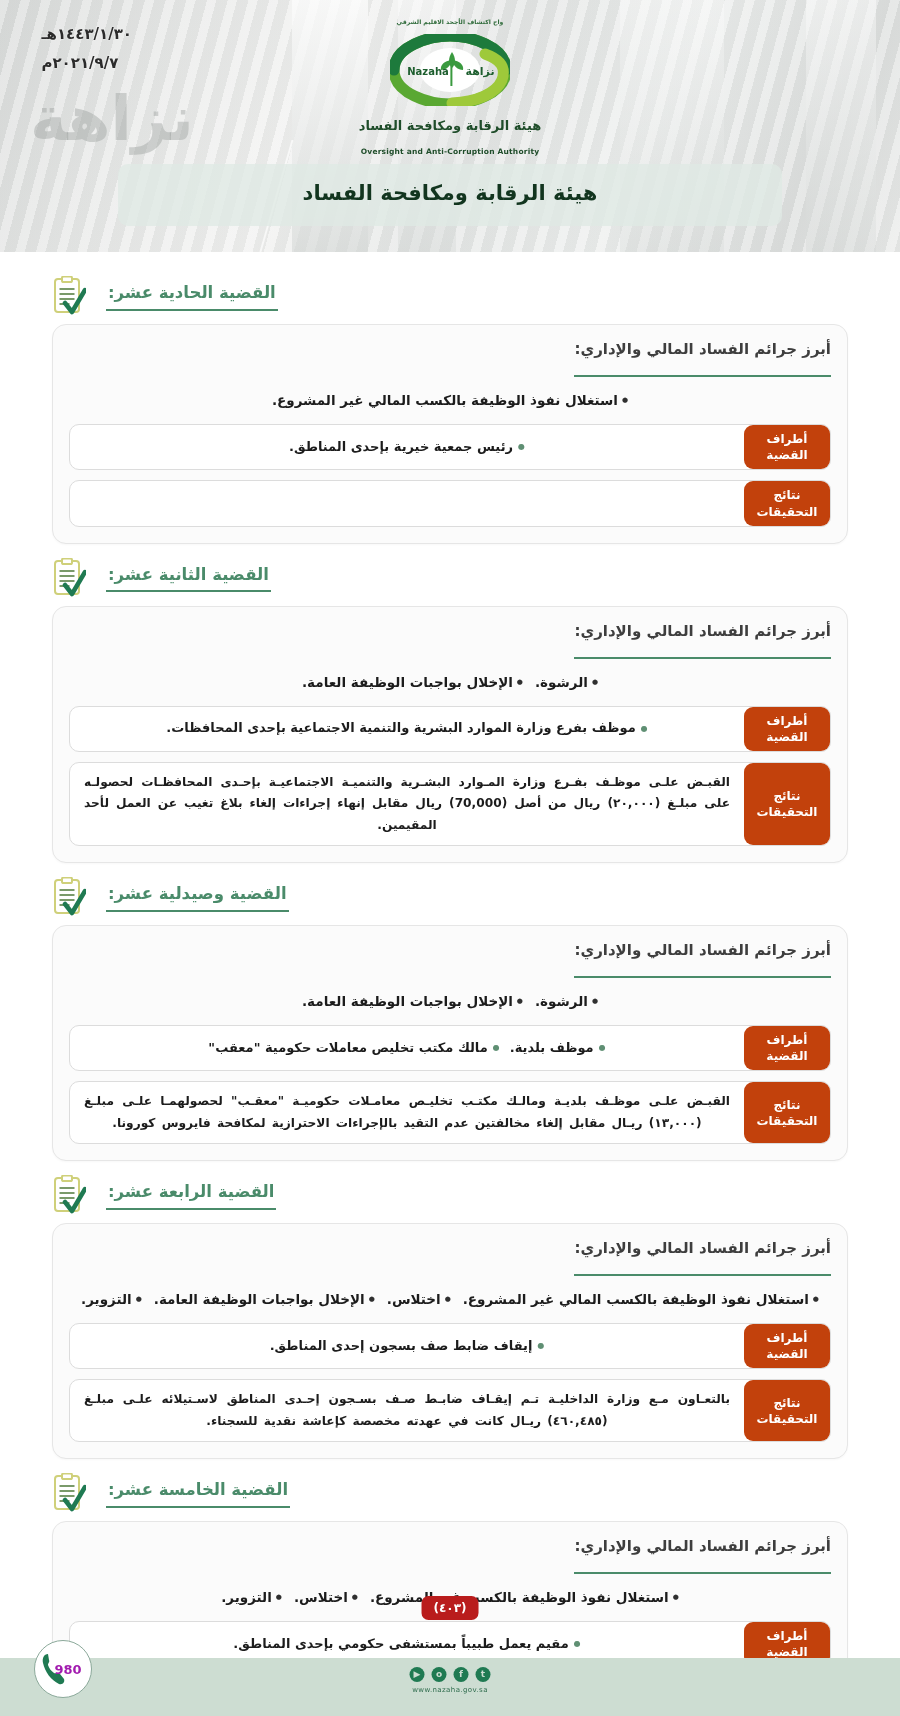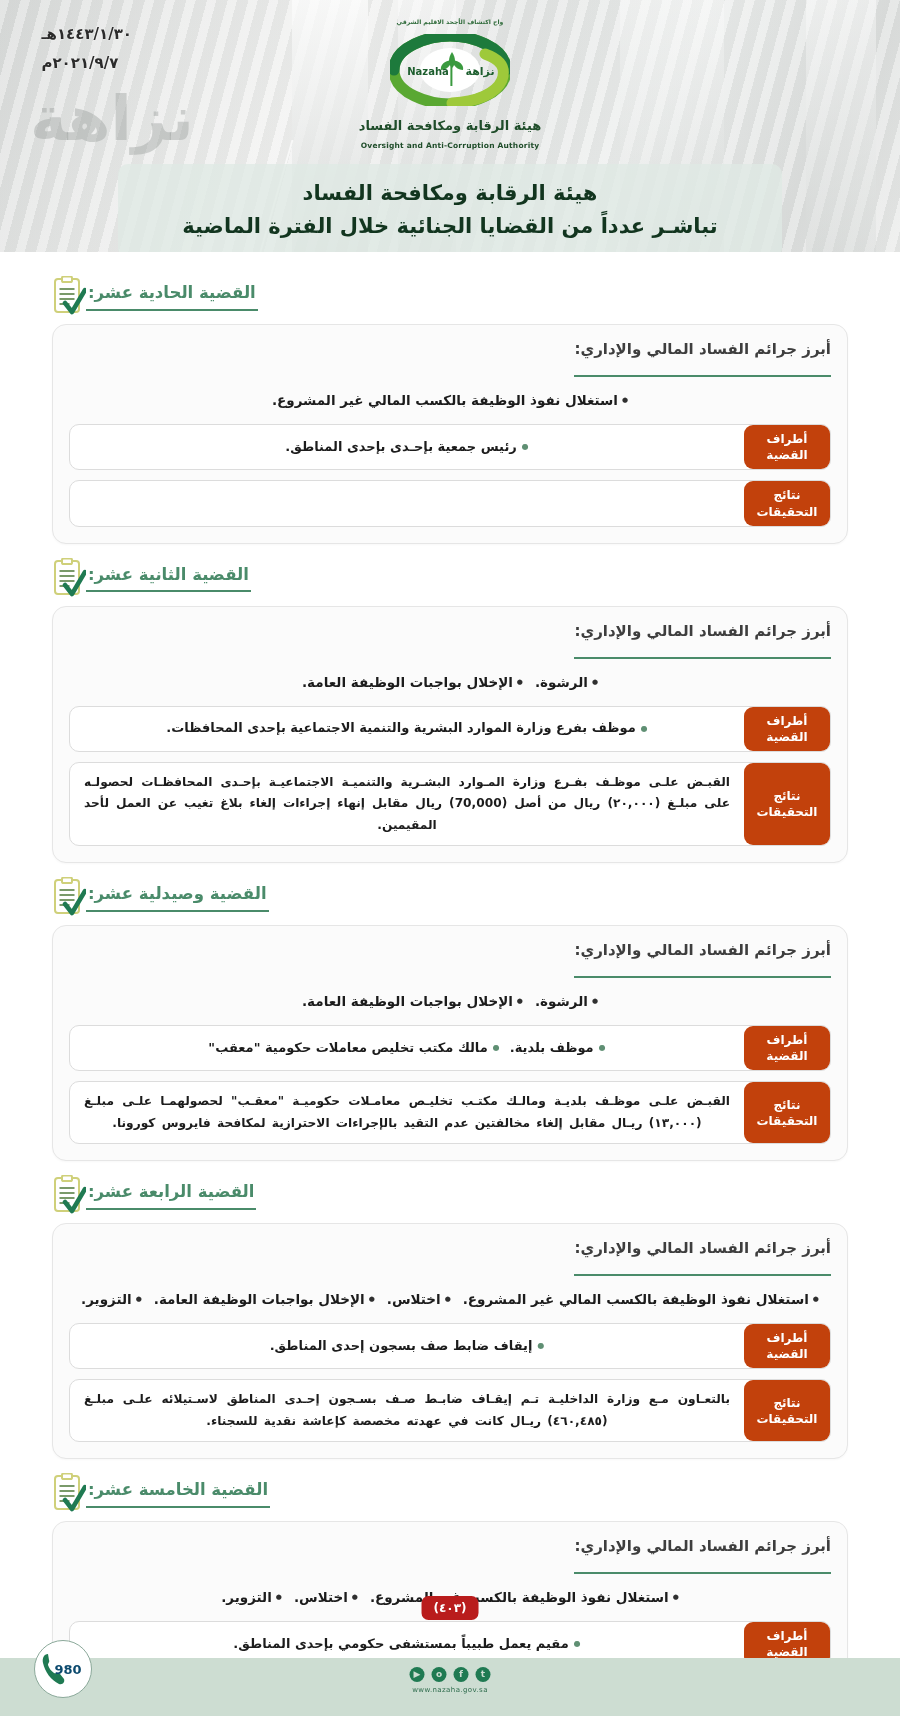--- a/index.html
+++ b/index.html
@@ -100,21 +100,21 @@
     width: 120px; height: 72px;
   }
   .logo-caption-ar {
     margin-top: 4px;
     font-size: 13px;
     font-weight: 700;
     color: #1f4d2a;
     letter-spacing: .2px;
   }
   .logo-caption-en {
-    margin-top: 8px;
+    margin-top: 14px;
     font-size: 7.5px;
     font-weight: 700;
     color: #1f4d2a;
     letter-spacing: .2px;
   }
 
   
   .title-card {
     position: absolute;
     left: 118px;
@@ -146,21 +146,21 @@
     padding: 10px 52px 0 52px;
   }
 
   .case-block { margin-bottom: 6px; }
 
   .case-heading {
     display: flex;
     align-items: center;
     justify-content: flex-start;
     flex-direction: row-reverse;
-    gap: 0;
+    gap: 20px;
     margin: 14px 0 8px 0;
     padding-right: 2px;
   }
   .clipboard-icon {
     width: 34px; height: 40px;
     position: relative;
     flex: 0 0 auto;
   }
   .case-heading-text {
     font-size: 16.5px;
@@ -340,21 +340,21 @@
     border-radius: 50%;
     background: #ffffff;
   }
   .hotline-num {
     position: absolute;
     left: 0; right: 0; top: 50%;
     transform: translateY(-50%);
     text-align: center;
     font-size: 13px;
     font-weight: 700;
-    color: #0c4a6e;
+    color: #a21caf;
     direction: ltr;
     padding-left: 10px;
   }
   .hotline-phone {
     position: absolute;
     left: 6px; top: 12px;
     width: 26px; height: 34px;
     color: #1f7a52;
   }
 </style>
@@ -393,21 +393,20 @@
           <text x="38" y="41" font-size="10" font-weight="700" fill="#1d5e2e" font-family="DejaVu Sans, sans-serif" text-anchor="middle">Nazaha</text>
           <text x="90" y="41" font-size="11" font-weight="700" fill="#1d5e2e" font-family="DejaVu Sans, sans-serif" text-anchor="middle">نزاهة</text>
         </svg>
       </div>
       <div class="logo-caption-ar">هيئة الرقابة ومكافحة الفساد</div>
       <div class="logo-caption-en">Oversight and Anti-Corruption Authority</div>
     </div>
 
     <div class="title-card">
       <div class="title-line1">هيئة الرقابة ومكافحة الفساد</div>
-      <div class="title-line2">تباشـر عدداً من القضايا الجنائية خلال الفترة الماضية</div>
     </div>
   </div>
 
   <div class="body-area" id="cases-container">
       <div class="case-block">
     <div class="case-heading">
       <span class="clipboard-icon">
     <svg viewBox="0 0 34 40" width="34" height="40">
       <rect x="3" y="3" width="24" height="33" rx="3" fill="#ffffff" stroke="#cfd07a" stroke-width="2"></rect>
       <rect x="10" y="0.5" width="10" height="5.5" rx="1.6" fill="#ffffff" stroke="#cfd07a" stroke-width="2"></rect>
@@ -424,21 +423,21 @@
     <div class="case-card">
       <div class="crimes-label-row">
         <span class="crimes-label">أبرز جرائم الفساد المالي والإداري:</span>
       </div>
 
       <div class="crimes-list"><span class="crime-item">استغلال نفوذ الوظيفة بالكسب المالي غير المشروع.</span></div>
 
       <div class="row-box">
         <div class="row-tag">أطراف القضية</div>
         <div class="row-content">
-              <span class="party-item">رئيس جمعية بإحـدى بإحدى المناطق.</span>
+              <span class="party-item">رئيس جمعية خيرية بإحدى المناطق.</span>
             </div>
       </div>
 
       <div class="row-box">
         <div class="row-tag tall">نتائج التحقيقات</div>
       </div>
     </div>
       </div>
       <div class="case-block">
     <div class="case-heading">

